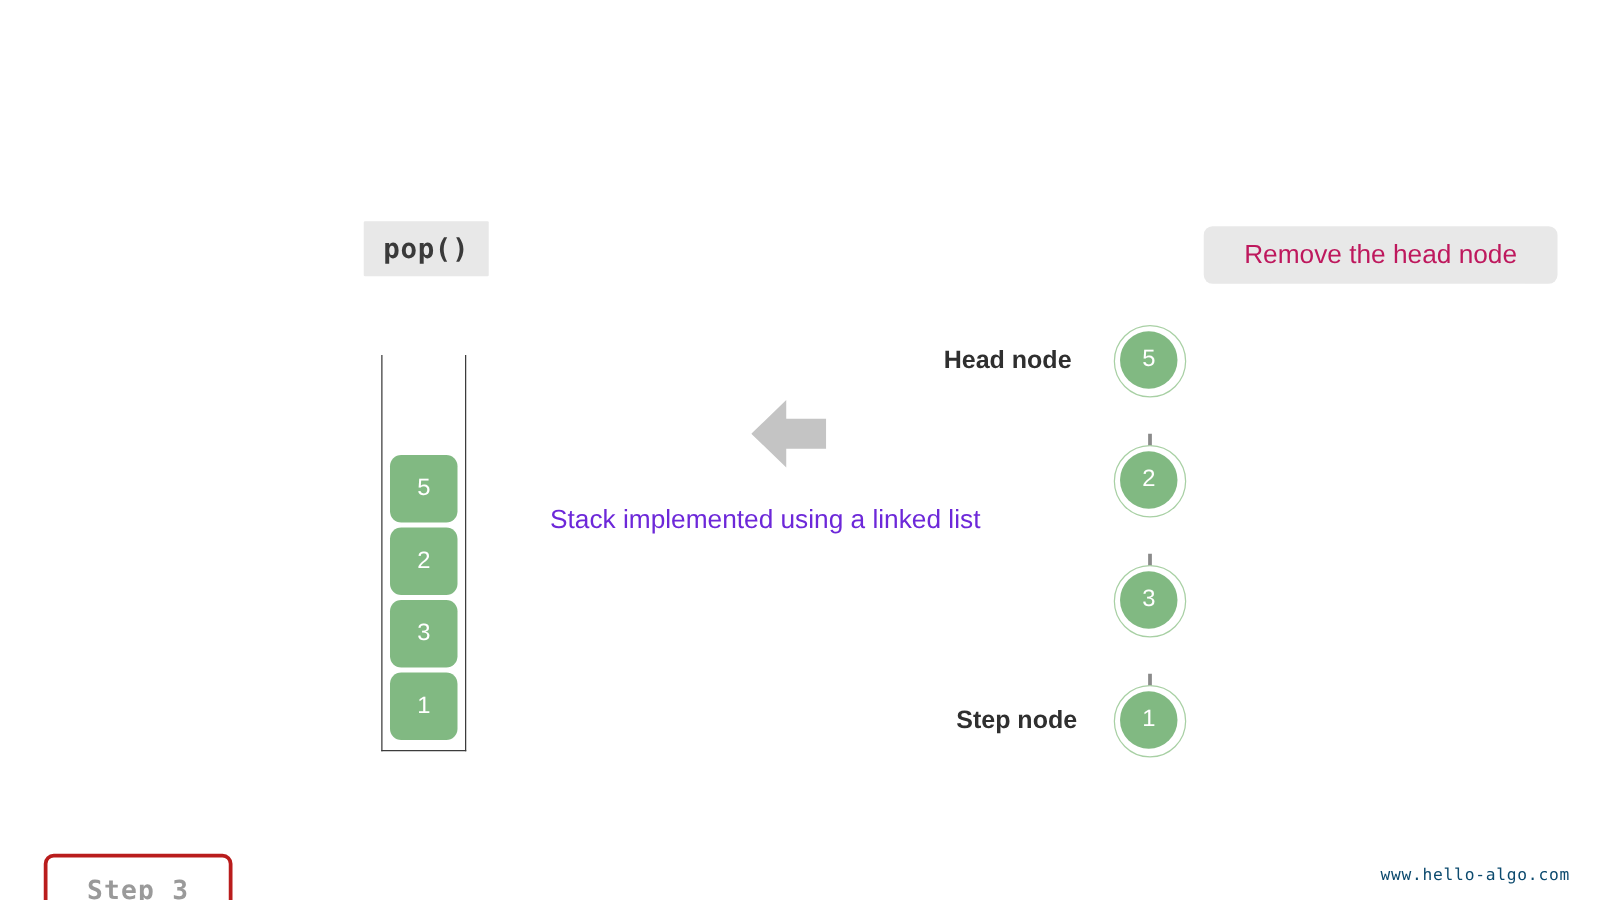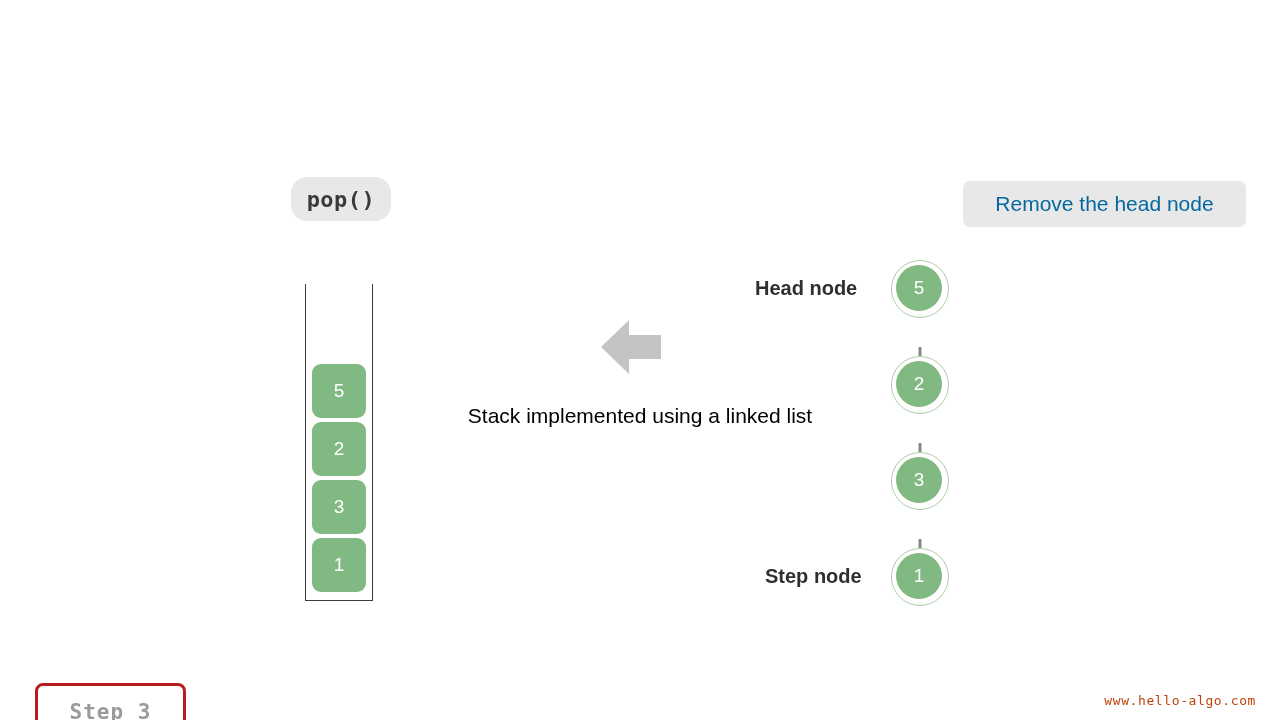--- a/index.html
+++ b/index.html
@@ -18,21 +18,21 @@
   }
 
   
   .op-chip {
     position: absolute;
     left: 291px;
     top: 177px;
     width: 100px;
     height: 44px;
     background: #e8e8e8;
-    border-radius: 16px;
+    border-radius: 1px;
     display: flex;
     align-items: center;
     justify-content: center;
     font-family: "DejaVu Sans Mono", "Liberation Mono", monospace;
     font-size: 22px;
     font-weight: 700;
     color: #3a3a3a;
     letter-spacing: 0.5px;
   }
 
@@ -42,21 +42,21 @@
     left: 963px;
     top: 181px;
     width: 283px;
     height: 46px;
     background: #e8e8e8;
     border-radius: 7px;
     display: flex;
     align-items: center;
     justify-content: center;
     font-size: 21px;
-    color: #0369a1;
+    color: #be185d;
   }
 
   
   .step-badge {
     position: absolute;
     left: 35px;
     top: 641px;
     width: 145px;
     height: 52px;
     background: #ffffff;
@@ -73,21 +73,21 @@
     margin-top: 42px;
   }
 
   
   .watermark {
     position: absolute;
     right: 24px;
     bottom: 12px;
     font-family: "DejaVu Sans Mono", "Liberation Mono", monospace;
     font-size: 13px;
-    color: #c2410c;
+    color: #0c4a6e;
     letter-spacing: 0.6px;
   }
 
   
   .stack-wrap {
     position: absolute;
     left: 305px;
     top: 284px;
     width: 68px;
     height: 317px;
@@ -134,23 +134,22 @@
     width: 60px;
     height: 58px;
   }
 
   
   .center-caption {
     position: absolute;
     left: 440px;
     top: 404px;
     width: 400px;
-    text-align: center;
     font-size: 21px;
-    color: #000000;
+    color: #6d28d9;
   }
 
   
   .linked-list {
     position: absolute;
     left: 860px;
     top: 255px;
     width: 130px;
     height: 360px;
   }

